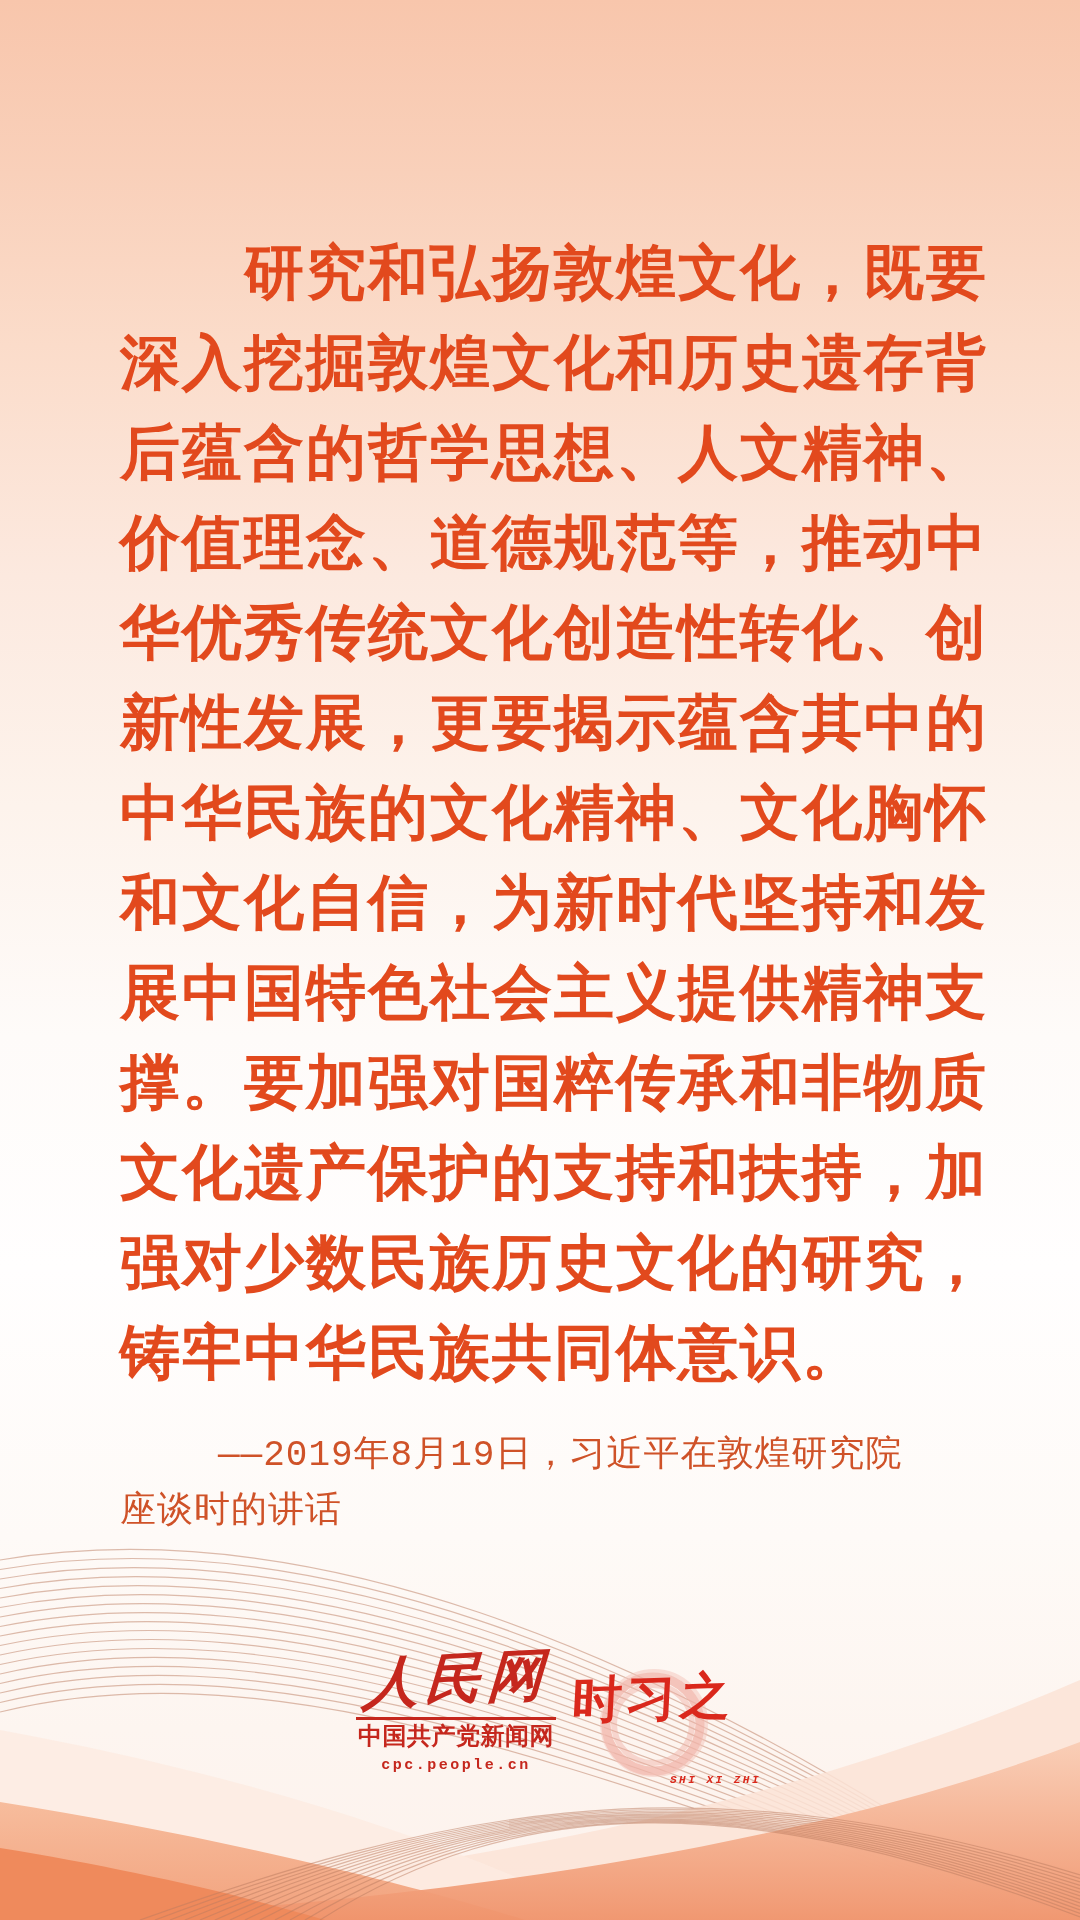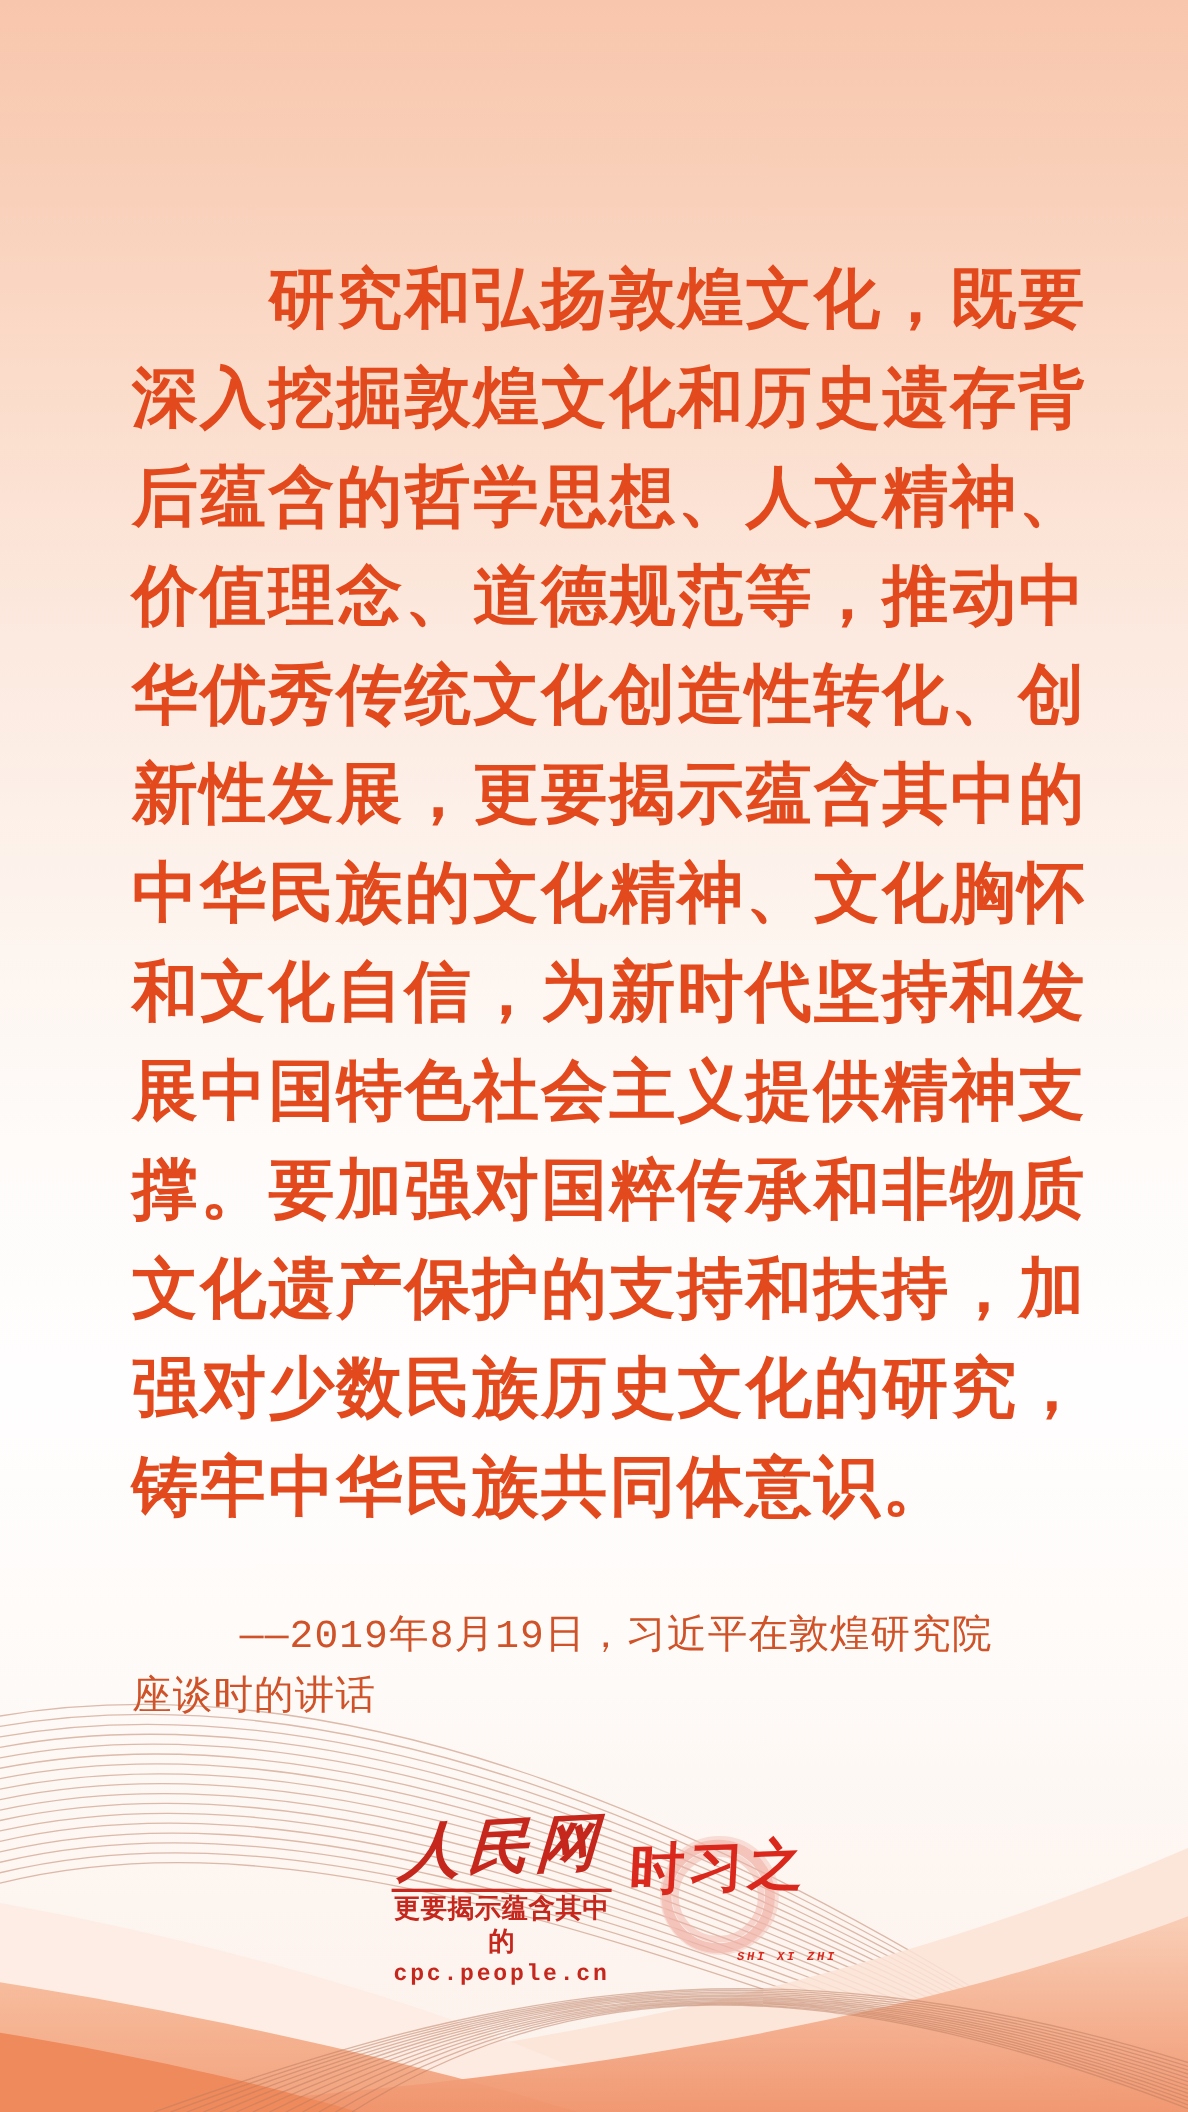--- a/index.html
+++ b/index.html
@@ -12,37 +12,37 @@
       #fdf5f0 90%, #fdf2ec 100%);
     padding-left:35px;
   }
   .quote{
     position:absolute;left:120px;top:232px;width:880px;
     font-size:60px;line-height:90px;font-weight:700;
     letter-spacing:2px;color:#e2491d;white-space:pre-line;
     text-indent:124px;
   }
   .attribution{
-    position:absolute;left:120px;top:1460px;width:880px;
+    position:absolute;left:120px;top:1428px;width:880px;
     font-size:36px;line-height:56px;font-weight:400;
     color:#cf5228;white-space:pre-line;text-indent:98px;
     letter-spacing:1px;
   }
   .decor{position:absolute;left:0;bottom:0;width:1080px;height:430px;}
   .pd-logo{
     position:absolute;left:356px;top:1652px;width:200px;
     text-align:center;color:#c5271d;
   }
   .pd-script{
     font-size:56px;line-height:62px;font-weight:700;font-style:italic;
     transform:rotate(-3deg) skewX(-6deg);letter-spacing:6px;
   }
   .pd-rule{height:3px;background:#c5271d;margin-top:3px;}
   .pd-site{font-size:24px;line-height:30px;font-weight:700;margin-top:3px;letter-spacing:0.5px;}
-  .pd-domain{font-size:21px;line-height:25px;font-weight:700;letter-spacing:2.5px;}
+  .pd-domain{font-size:15px;line-height:25px;font-weight:700;letter-spacing:2.5px;}
   .sxz-logo{position:absolute;left:572px;top:1650px;width:200px;height:150px;}
   .sxz-ring{position:absolute;left:18px;top:14px;}
   .sxz-name{
     position:absolute;left:0;top:26px;font-size:50px;font-weight:700;
     color:#da281c;transform:rotate(-2deg) skewX(-5deg);letter-spacing:4px;
     line-height:52px;white-space:nowrap;
   }
   .sxz-latin{
     position:absolute;left:98px;top:84px;font-size:11px;font-weight:700;
     color:#da281c;letter-spacing:2.5px;white-space:nowrap;font-style:italic;margin-top:40px;
@@ -118,21 +118,21 @@
 文化遗产保护的支持和扶持，加
 强对少数民族历史文化的研究，
 铸牢中华民族共同体意识。</div>
 
   <div class="attribution">——2019年8月19日，习近平在敦煌研究院
 座谈时的讲话</div>
 
   <div class="pd-logo">
     <div class="pd-script">人民网</div>
     <div class="pd-rule"></div>
-    <div class="pd-site">更要揭示蕴含其中的</div>
+    <div class="pd-site">中国共产党新闻网</div>
     <div class="pd-domain">cpc.people.cn</div>
   </div>
 
   <div class="sxz-logo">
     <svg class="sxz-ring" width="130" height="130" viewBox="0 0 130 130" xmlns="http://www.w3.org/2000/svg">
       <circle cx="63" cy="60" r="47" fill="none" stroke="#f0b3a8" stroke-width="9" opacity="0.75"></circle>
       <circle cx="63" cy="60" r="39" fill="none" stroke="#efb0a4" stroke-width="6" opacity="0.45"></circle>
       <circle cx="64" cy="59" r="52" fill="none" stroke="#f4c4ba" stroke-width="4" opacity="0.5"></circle>
     </svg>
     <div class="sxz-name">时习之</div>

